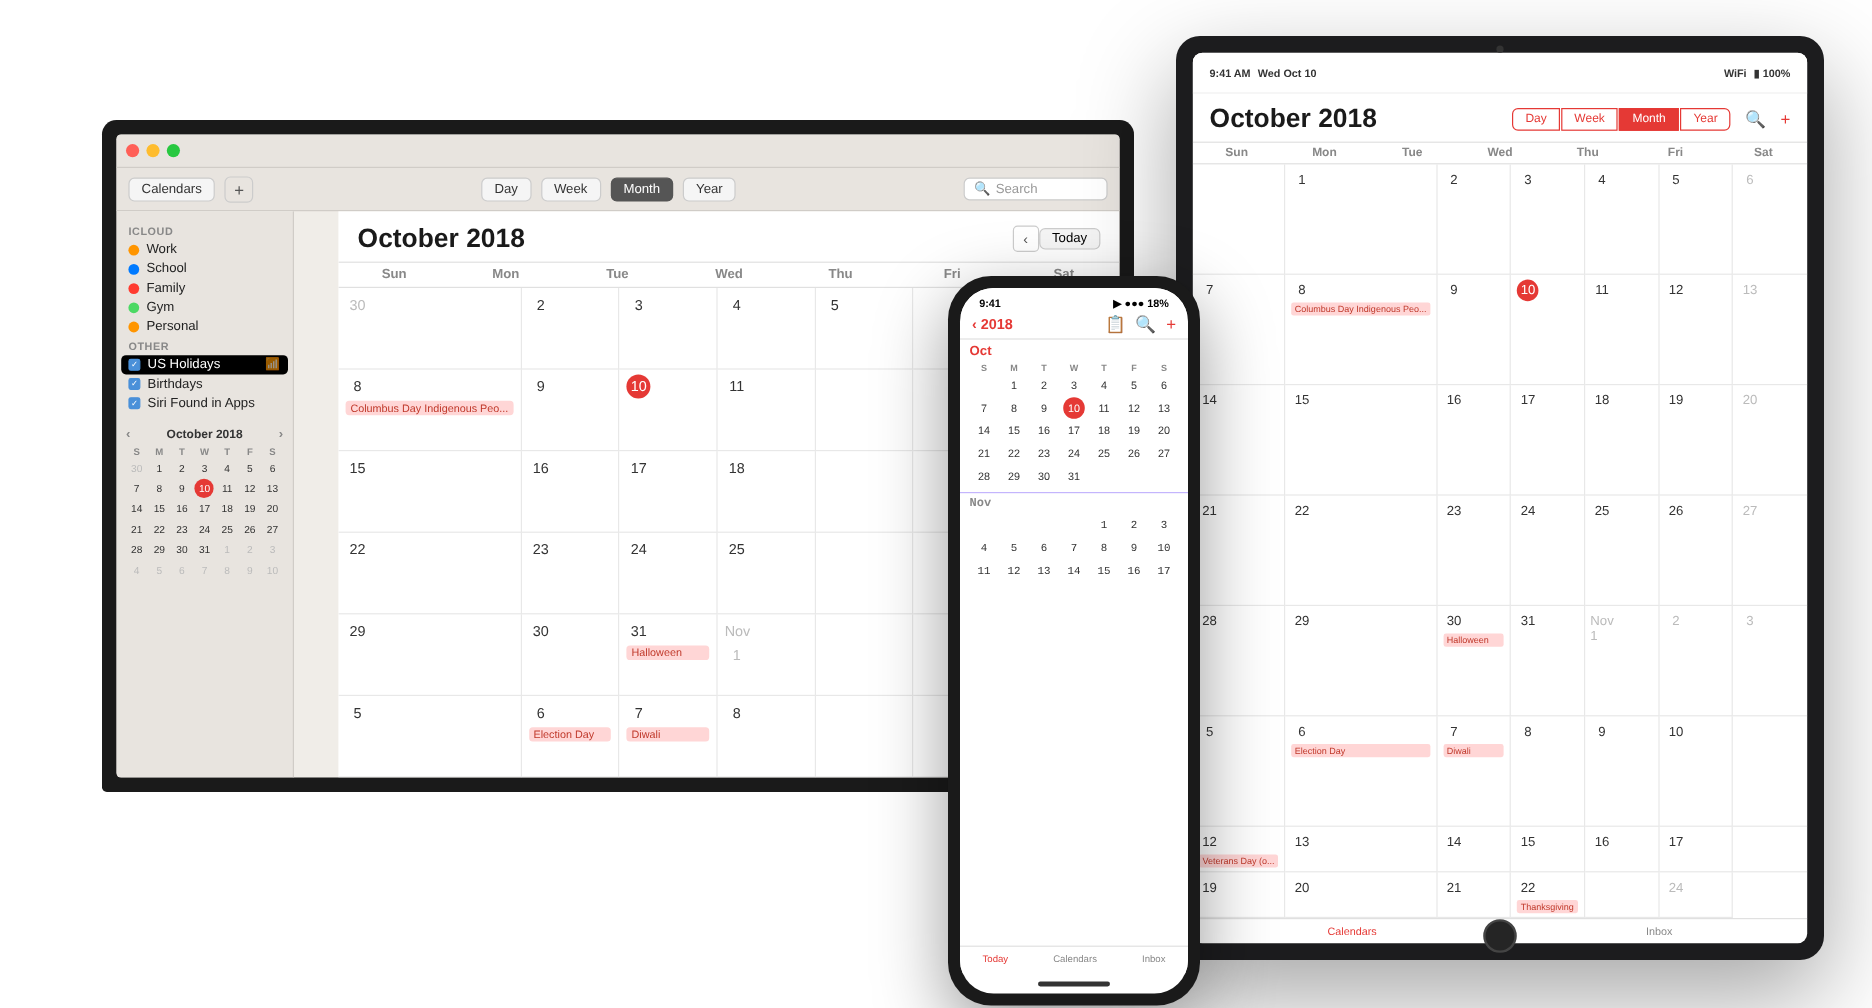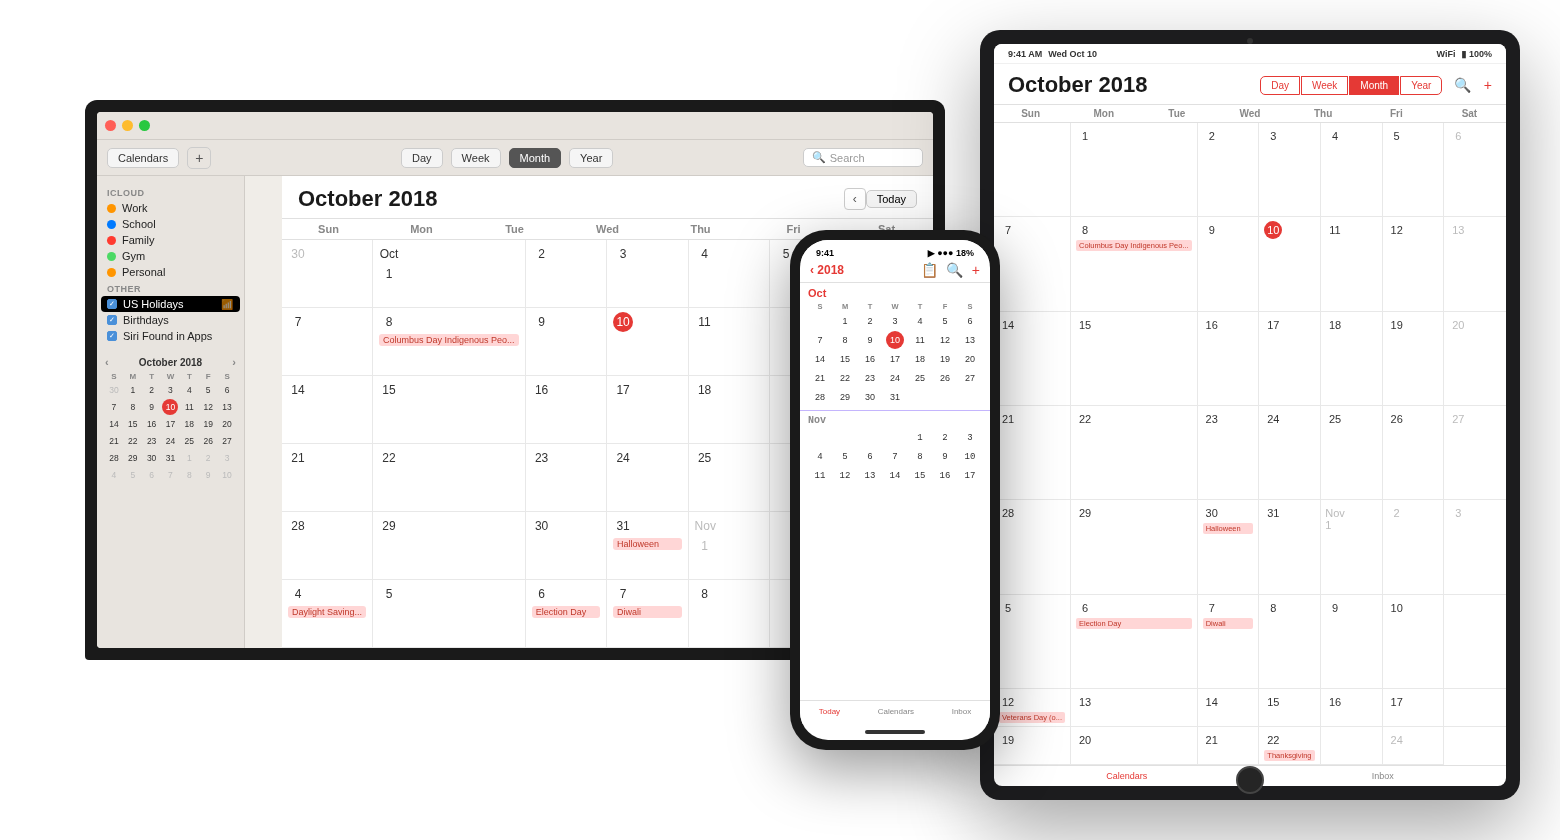--- a/index.html
+++ b/index.html
@@ -334,21 +334,21 @@
     }
 
     .event-pink { background: #ffd6d6; color: #c0392b; }
 
     
     .iphone {
       position: absolute;
       left: 790px;
       top: 230px;
       width: 210px;
-      height: 520px;
+      height: 608px;
       z-index: 10;
     }
 
     .iphone-body {
       width: 100%;
       height: 100%;
       background: #1a1a1a;
       border-radius: 36px;
       padding: 10px;
       box-shadow: 0 20px 60px rgba(0,0,0,0.4);
@@ -502,21 +502,21 @@
       width: 100%;
       height: 100%;
       background: #fff;
       border-radius: 8px;
       overflow: hidden;
       display: flex;
       flex-direction: column;
     }
 
     .ipad-statusbar {
-      height: 20px;
+      height: 34px;
       background: #fff;
       display: flex;
       align-items: center;
       padding: 3px 14px;
       font-size: 9px;
       font-weight: 600;
       color: #333;
       border-bottom: 1px solid #f0f0f0;
     }
 
@@ -821,21 +821,20 @@
               <div class="cal-day-name">Mon</div>
               <div class="cal-day-name">Tue</div>
               <div class="cal-day-name">Wed</div>
               <div class="cal-day-name">Thu</div>
               <div class="cal-day-name">Fri</div>
               <div class="cal-day-name">Sat</div>
             </div>
             <div class="cal-grid">
 
               <div class="cal-cell"><span class="cell-num other-month">30</span></div>
-              <div class="cal-cell"><span class="cell-num">Oct 1</span></div>
               <div class="cal-cell"><span class="cell-num">2</span></div>
               <div class="cal-cell"><span class="cell-num">3</span></div>
               <div class="cal-cell"><span class="cell-num">4</span></div>
               <div class="cal-cell"><span class="cell-num">5</span></div>
               <div class="cal-cell"><span class="cell-num"></span></div>
 
               <div class="cal-cell"><span class="cell-num">7</span></div>
               <div class="cal-cell">
                 <span class="cell-num">8</span>
                 <div class="cal-event event-pink">Columbus Day Indigenous Peo...</div>

